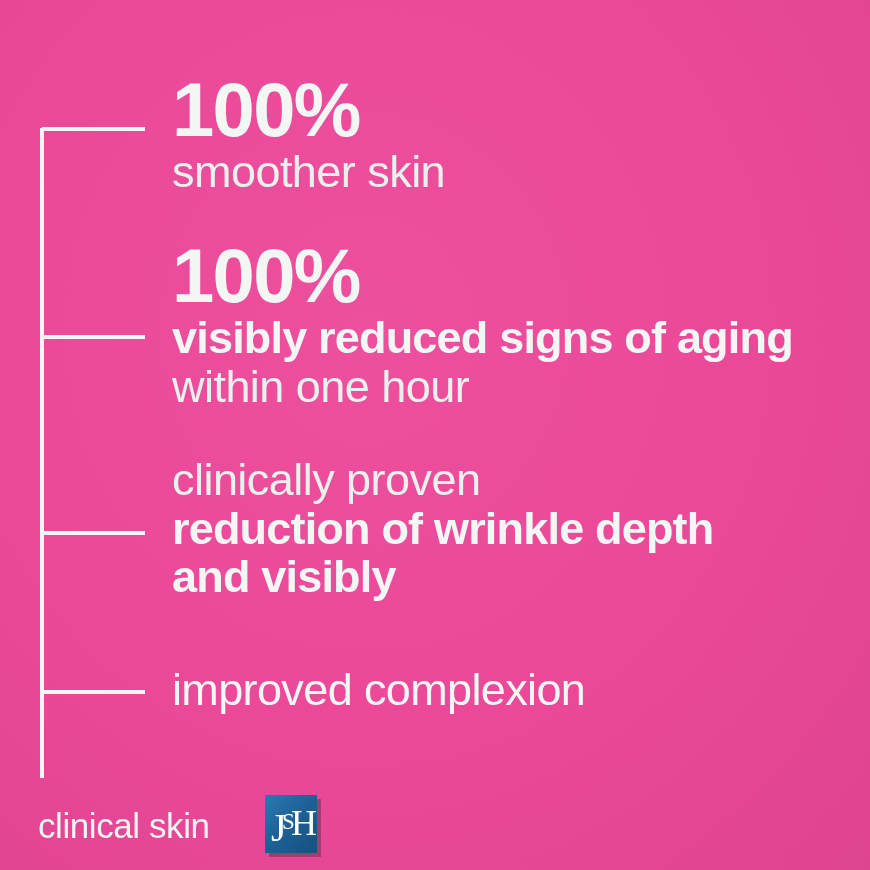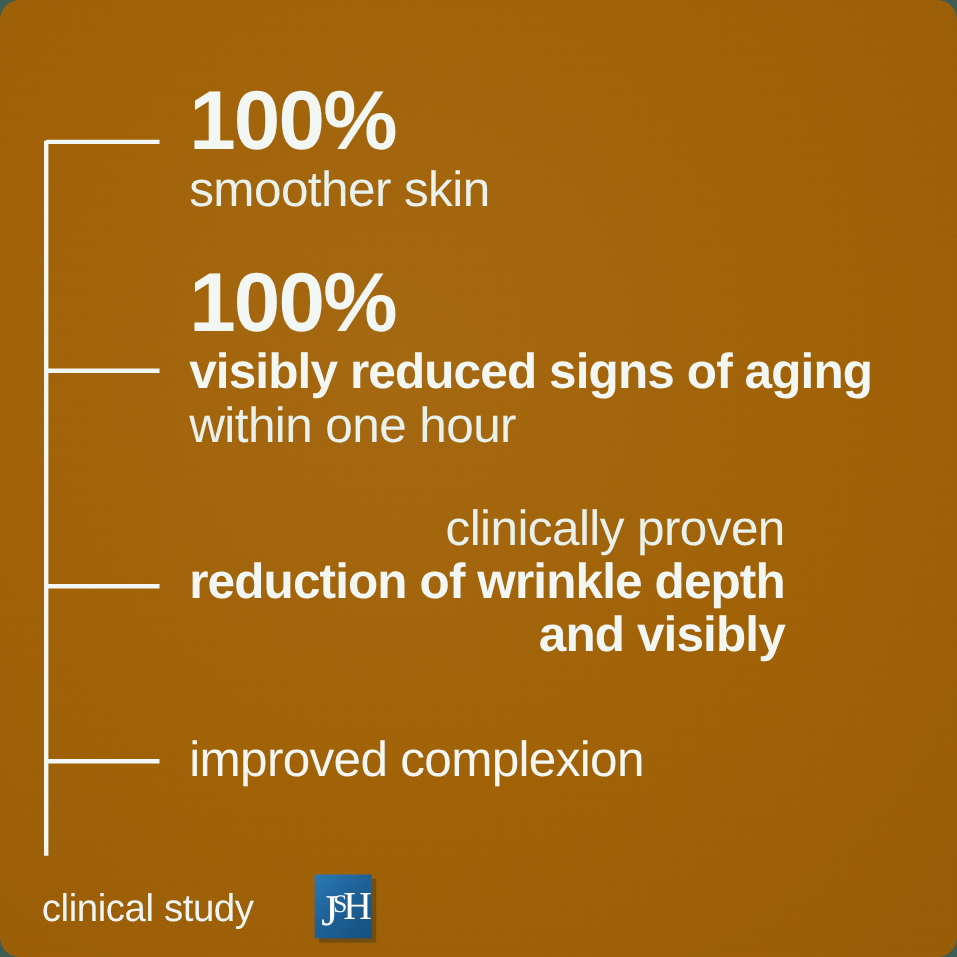--- a/index.html
+++ b/index.html
@@ -9,22 +9,21 @@
   }
   body {
     font-family: "Liberation Sans", sans-serif;
   }
 
   #canvas {
     position: relative;
     width: 870px;
     height: 870px;
     overflow: hidden;
-    background-color: #a16207;
-    border-radius: 18px;
+    background-color: #ec4899;
   }
 
   
   #texture {
     position: absolute;
     inset: 0;
     pointer-events: none;
     opacity: 0.5;
     background-image:
       repeating-linear-gradient(0deg,   rgba(255,255,255,0.018) 0px, rgba(255,255,255,0.018) 1px, rgba(0,0,0,0.018) 1px, rgba(0,0,0,0.018) 2px),
@@ -81,21 +80,21 @@
     font-size: 45px;
     font-weight: 500;
     line-height: 1.08;
     letter-spacing: -0.014em;
     white-space: nowrap;
   }
 
   
   #block-1 { top: 72px; }
   #block-2 { top: 238px; }
-  #block-3 { top: 456px; text-align: right; }
+  #block-3 { top: 456px; }
   #block-4 { top: 666px; text-align: center; }
 
   
   #footer {
     position: absolute;
     left: 38px;
     top: 796px;
     display: flex;
     align-items: center;
     height: 60px;
@@ -177,21 +176,21 @@
     <div class="light-line">clinically proven</div>
     <div class="bold-line">reduction of wrinkle depth</div>
     <div class="bold-line">and visibly</div>
   </div>
 
   <div class="stat-block" id="block-4">
     <div class="med-line">improved complexion</div>
   </div>
 
   <div id="footer">
-    <div id="clinical-study-label">clinical study</div>
+    <div id="clinical-study-label">clinical skin</div>
 
     <div id="brand-lockup">
       <div id="brand-mark">
         <div class="shadow"></div>
         <div class="plate"></div>
         <svg width="52" height="58" viewBox="0 0 52 58" xmlns="http://www.w3.org/2000/svg">
           <g fill="#ffffff" font-family="Liberation Serif, serif">
 
             <text x="6" y="46" font-size="40" font-weight="400">J</text>
             <text x="17" y="34" font-size="23" font-weight="400">S</text>

